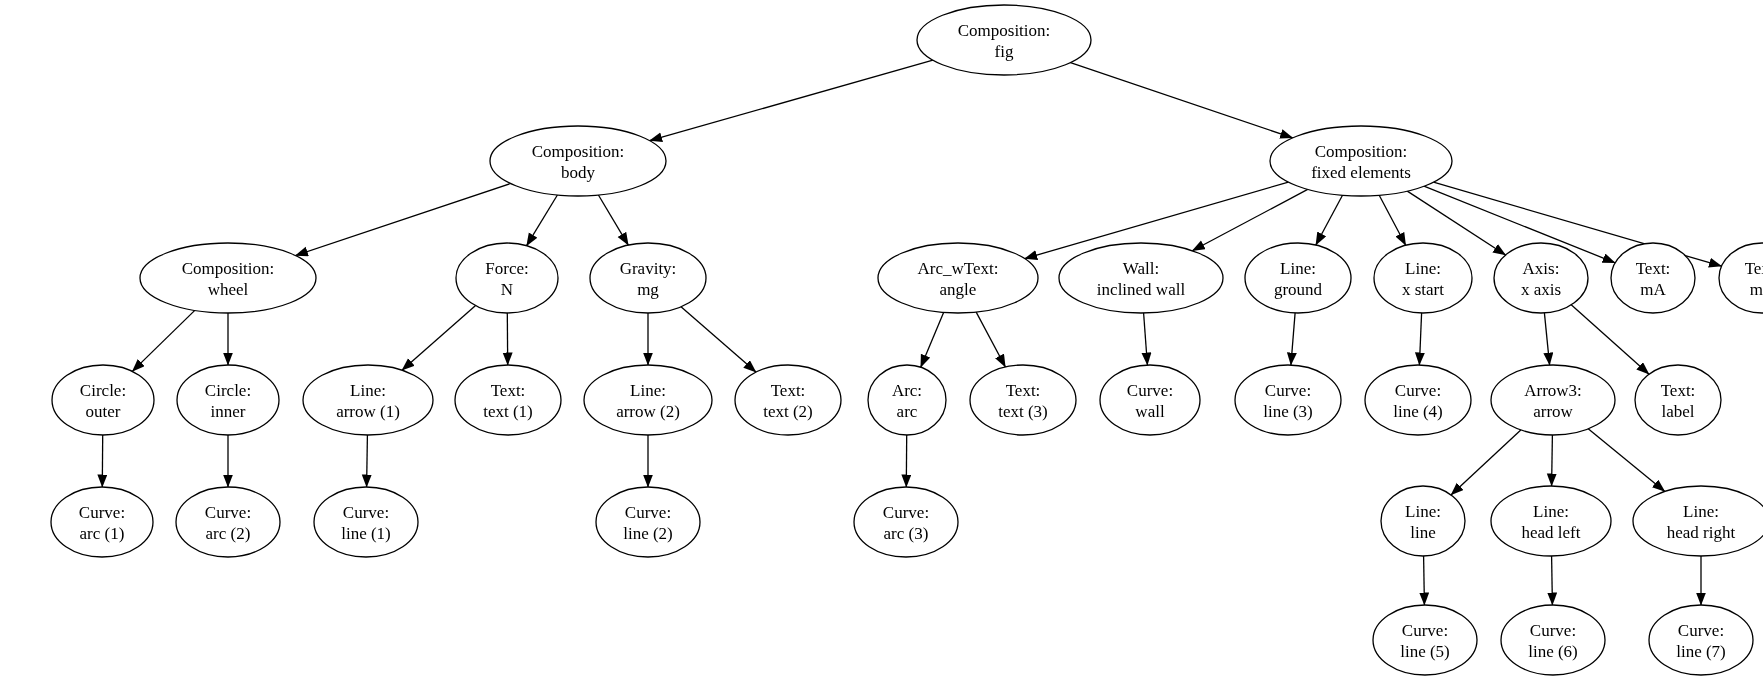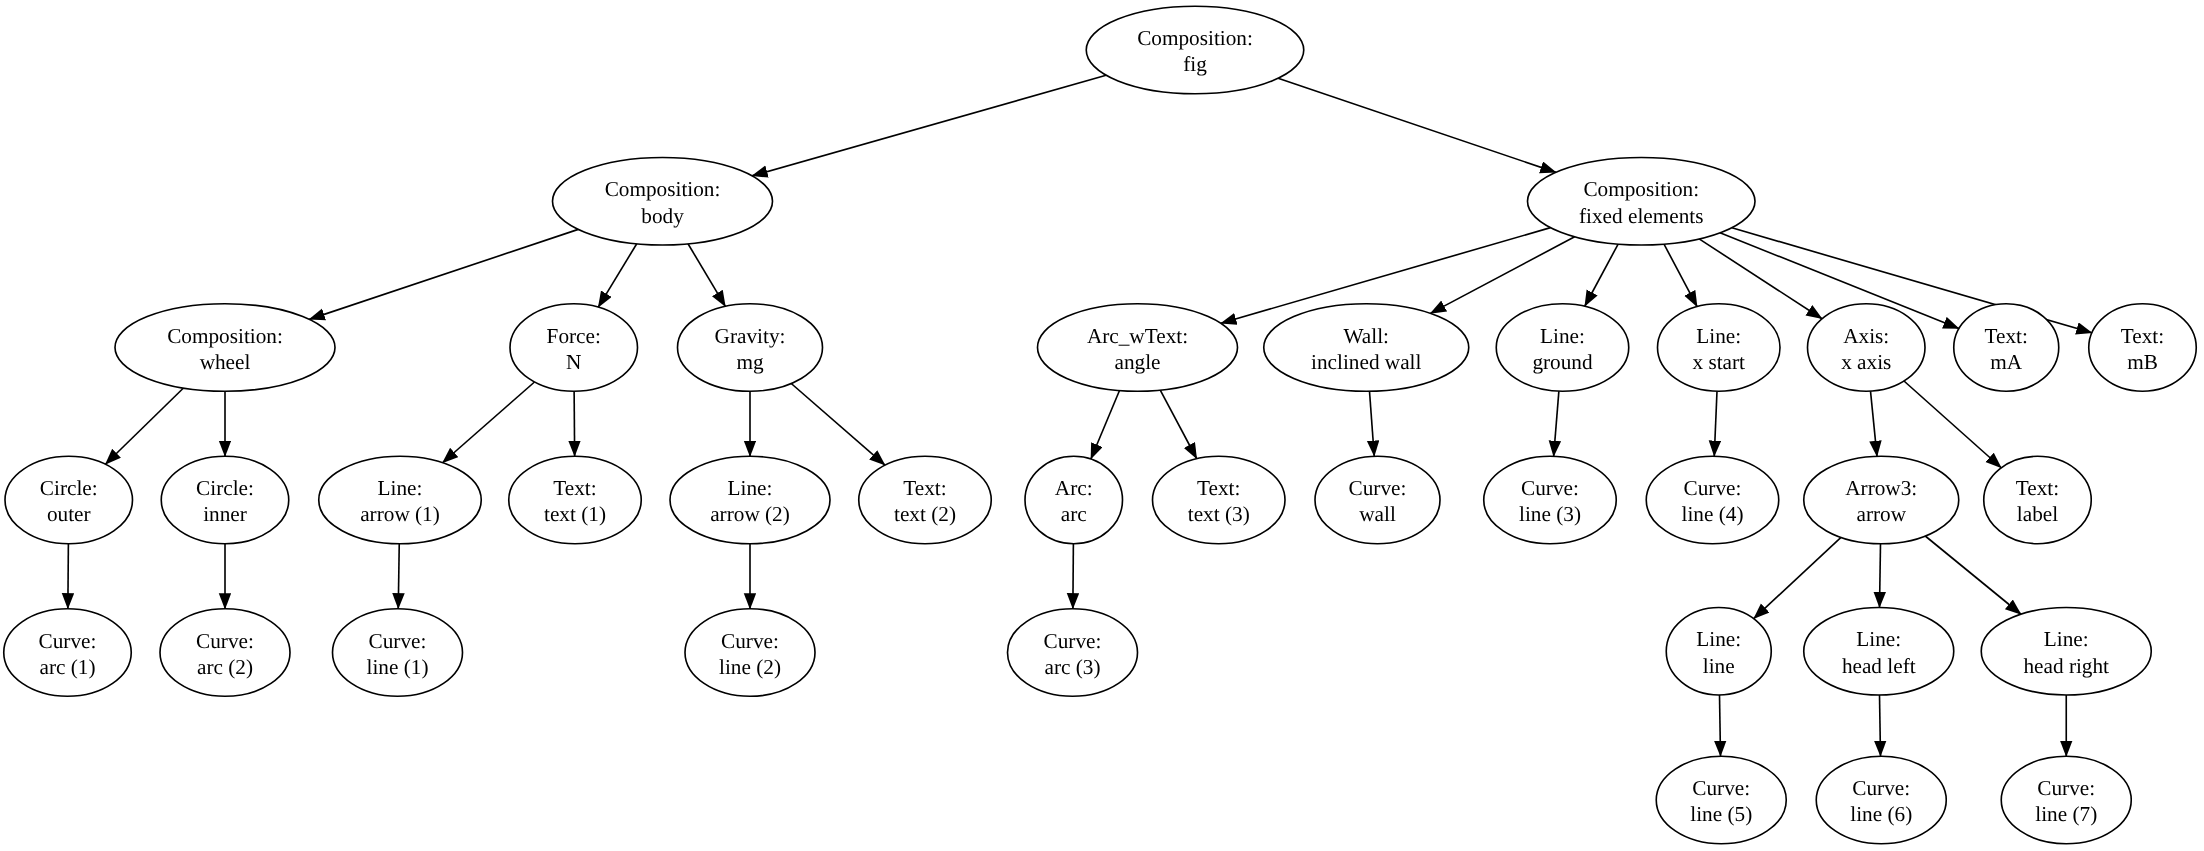--- a/index.html
+++ b/index.html
@@ -6,20 +6,21 @@
     margin: 0;
     padding: 0;
     background: #ffffff;
   }
   .canvas {
     position: relative;
     width: 1669px;
     height: 681px;
     background: #ffffff;
     font-family: "Liberation Serif", serif;
+    padding-left: 48px;
   }
   svg text {
     font-family: "Liberation Serif", serif;
     font-size: 17px;
     fill: #000000;
   }
 </style>
 </head>
 <body>
 

